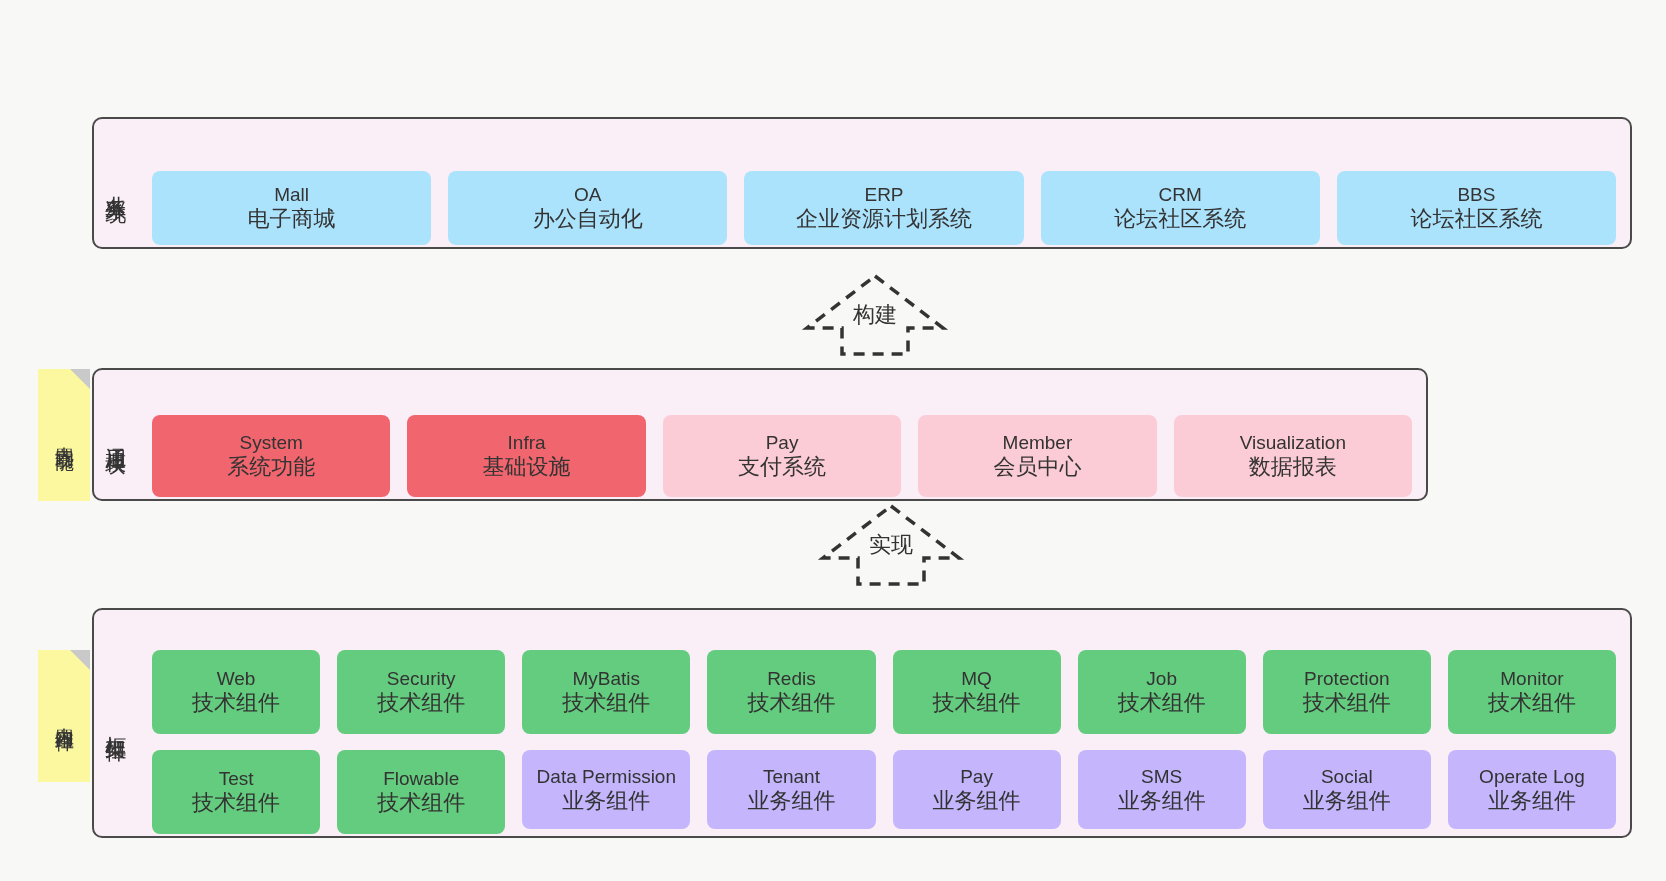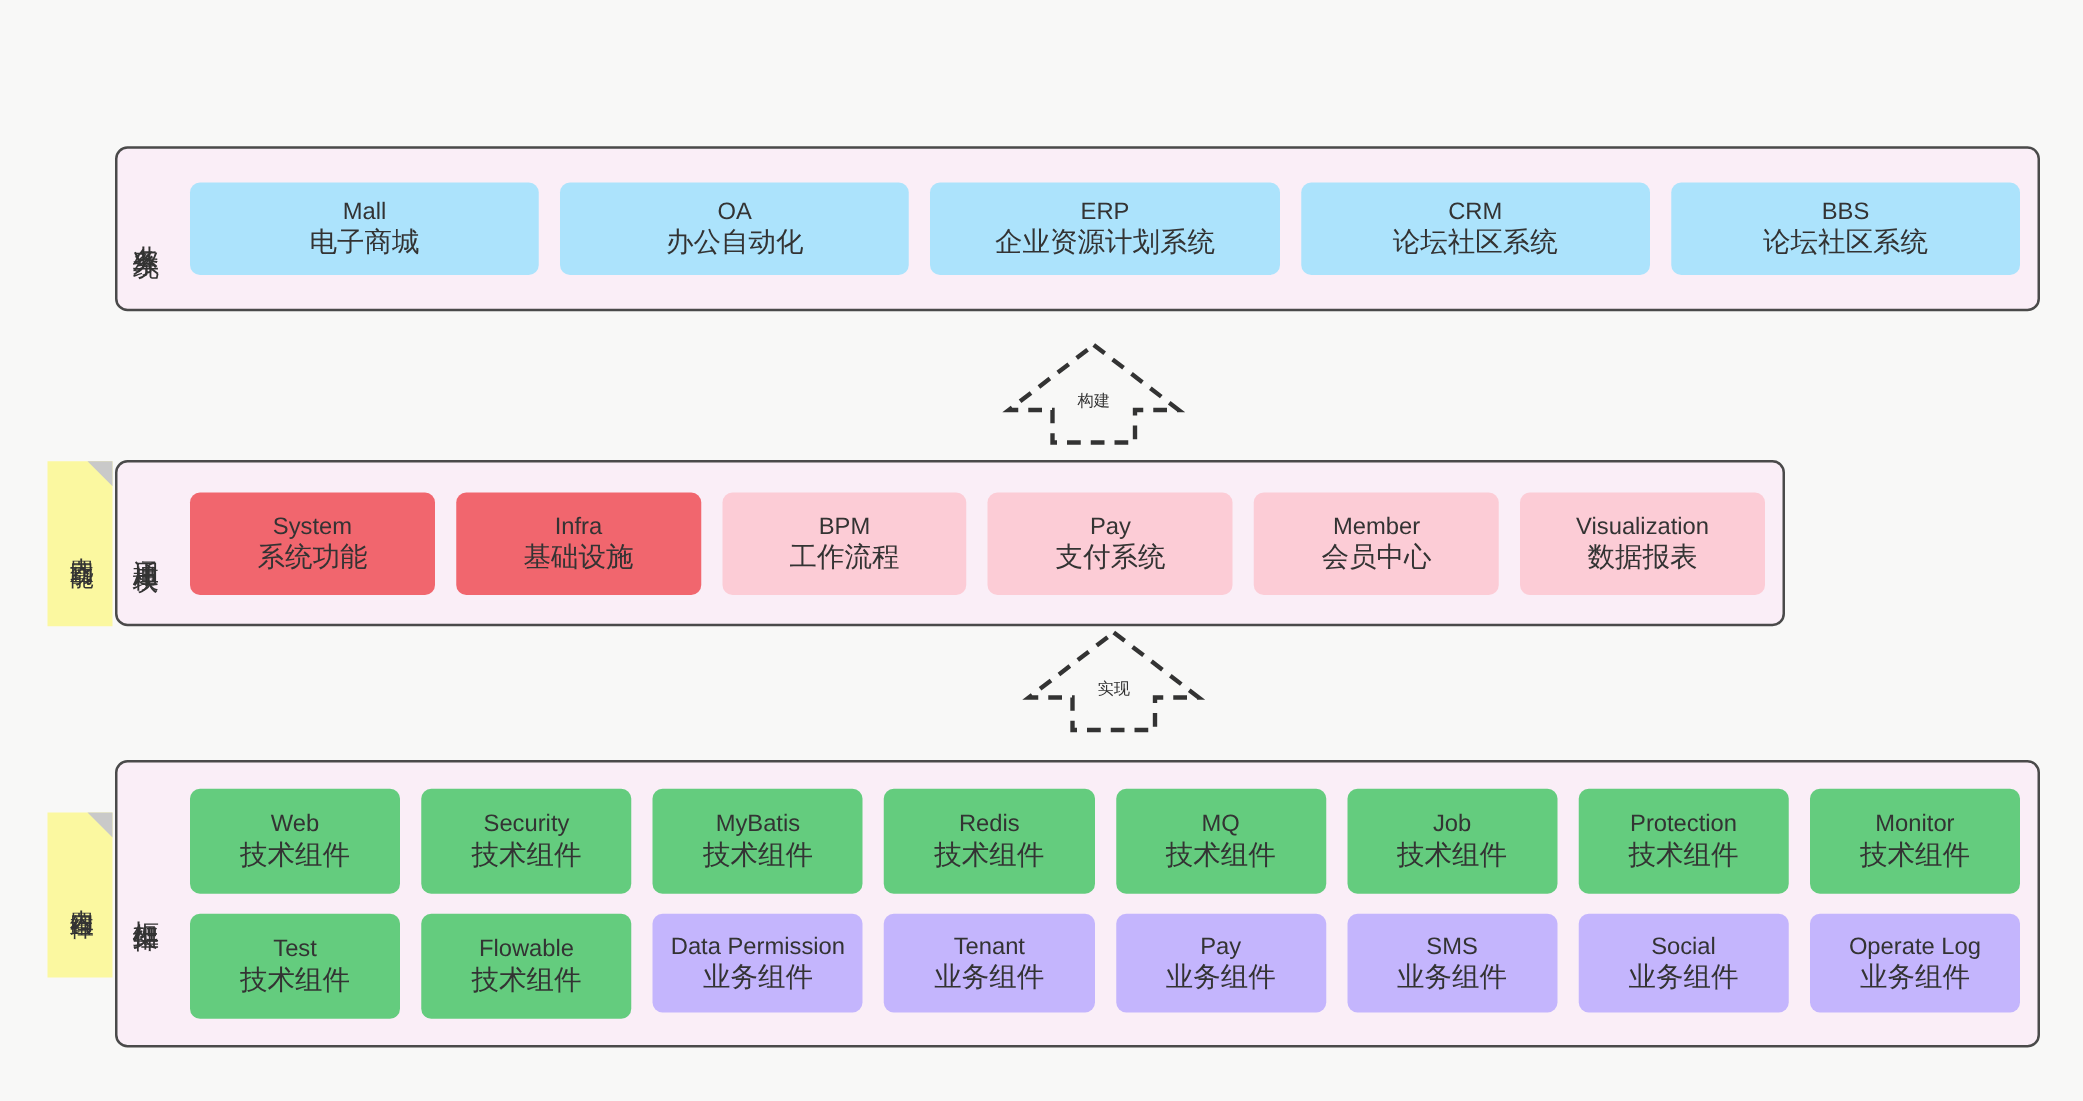--- a/index.html
+++ b/index.html
@@ -37,21 +37,21 @@
     writing-mode: vertical-rl;
     text-orientation: upright;
     line-height: 1.12;
     white-space: nowrap;
     padding: 2px 0;
   }
   .layer-body {
     flex: 1 1 auto;
     display: flex;
     flex-direction: column;
-    justify-content: center;
+    justify-content: flex-end;
     gap: 16px;
     padding: 2px 14px;
   }
   .row {
     display: flex;
     gap: 17px;
     justify-content: space-between;
   }
 
   
@@ -101,22 +101,22 @@
   }
 
   
   .arrow {
     position: absolute;
   }
   .arrow .label {
     position: absolute;
     left: 50%;
     transform: translateX(-50%);
-    top: 42px;
-    font-size: 13px;
+    top: 30px;
+    font-size: 22px;
     color: #333;
     background: transparent;
     white-space: nowrap;
   }
 </style>
 </head>
 <body>
 
 <div id="canvas">
 
@@ -161,24 +161,20 @@
       <div class="row">
         <div class="card red">
           <span class="en">System</span>
           <span class="cn">系统功能</span>
         </div>
         <div class="card red">
           <span class="en">Infra</span>
           <span class="cn">基础设施</span>
         </div>
         <div class="card pink">
-          <span class="en">BPM</span>
-          <span class="cn">工作流程</span>
-        </div>
-        <div class="card pink">
           <span class="en">Pay</span>
           <span class="cn">支付系统</span>
         </div>
         <div class="card pink">
           <span class="en">Member</span>
           <span class="cn">会员中心</span>
         </div>
         <div class="card pink">
           <span class="en">Visualization</span>
           <span class="cn">数据报表</span>

